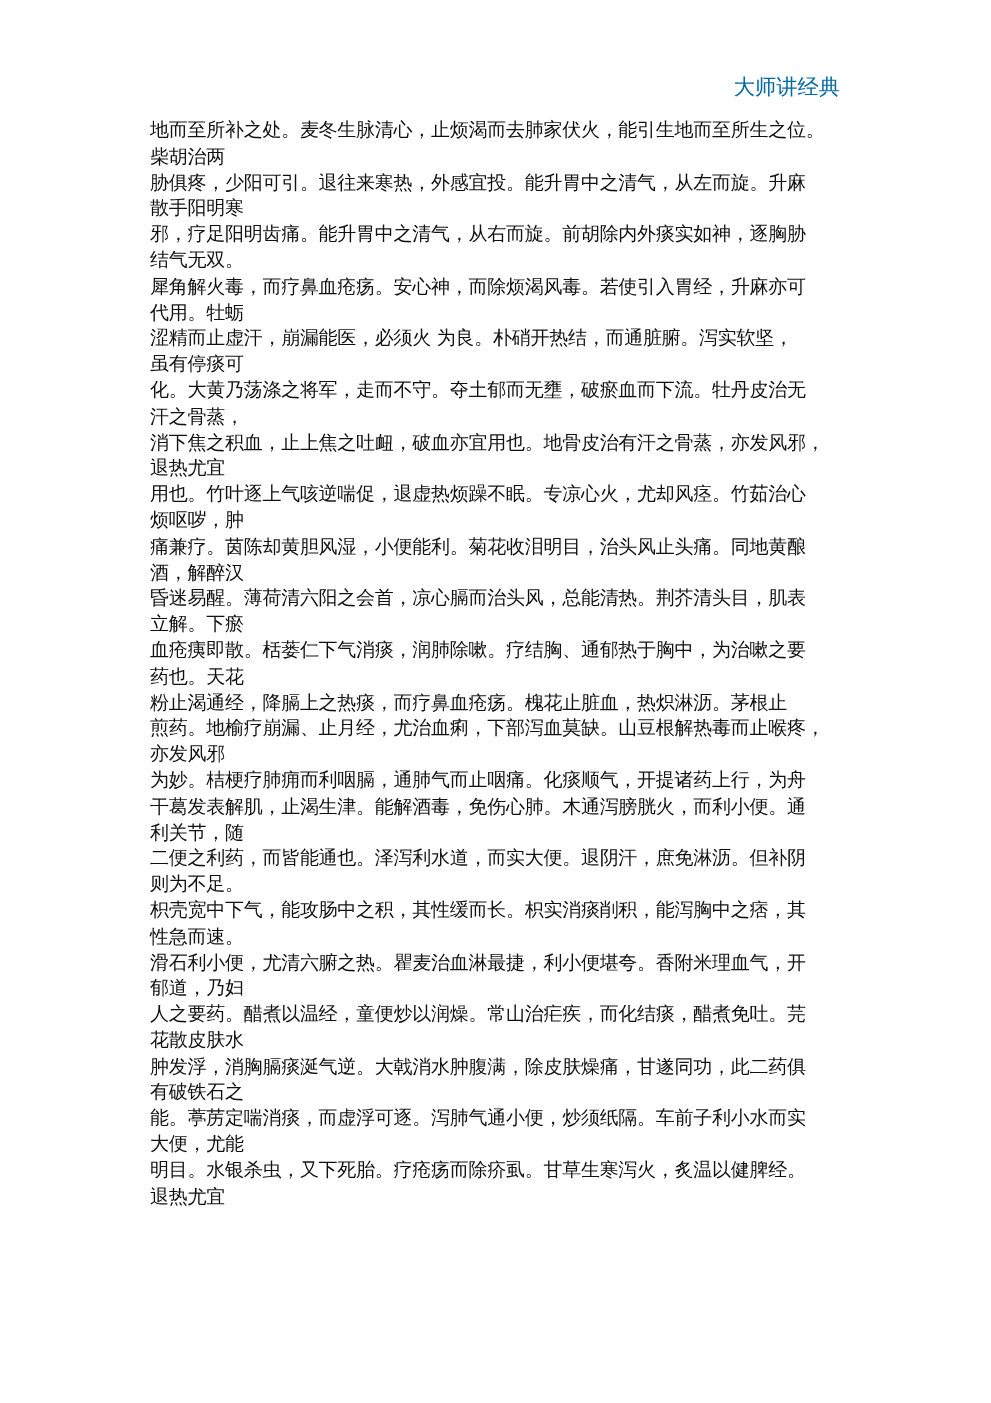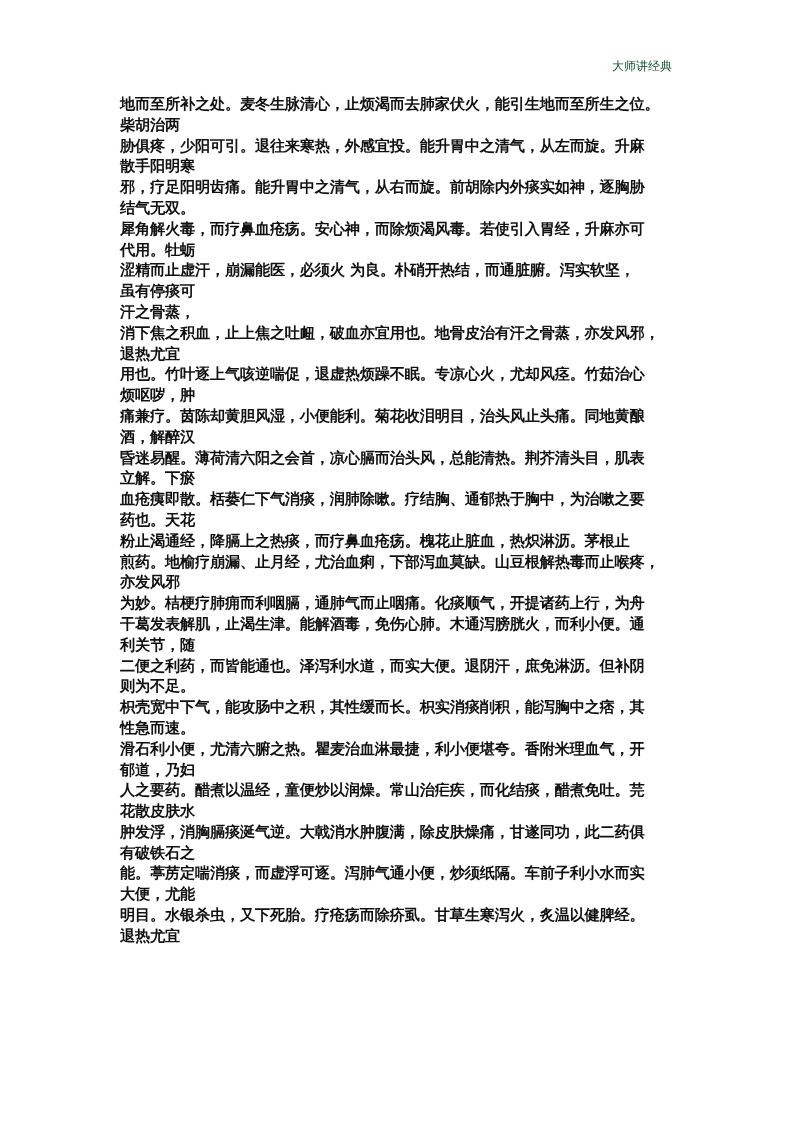--- a/index.html
+++ b/index.html
@@ -1,37 +1,38 @@
 <!DOCTYPE html>
 <html><head>
 <meta charset="utf-8">
 <style>
   html, body { margin: 0; padding: 0; background: #ffffff; }
   body { width: 793px; height: 1122px; position: relative; overflow: hidden;
          font-family: "DejaVu Serif", "Liberation Serif", serif; color: #111; }
-  .header { position: absolute; top: 58px; right: 121px; font-size: 12px; color: #14532d; }
-  .content { position: absolute; top: 94px; left: 120px; width: 560px; font-weight: bold; }
+  .header { position: absolute; top: 58px; right: 121px; font-size: 17px; color: #0369a1; }
+  .content { position: absolute; top: 94px; left: 120px; width: 560px; }
   .line { font-size: 15.2px; line-height: 20.8px; height: 20.8px; white-space: nowrap; letter-spacing: -0.2px; }
 </style>
 </head>
 <body>
 
 <div class="header">大师讲经典</div>
 
 <div class="content" id="content">
     <div class="line">地而至所补之处。麦冬生脉清心，止烦渴而去肺家伏火，能引生地而至所生之位。</div>
     <div class="line">柴胡治两</div>
     <div class="line">胁俱疼，少阳可引。退往来寒热，外感宜投。能升胃中之清气，从左而旋。升麻</div>
     <div class="line">散手阳明寒</div>
     <div class="line">邪，疗足阳明齿痛。能升胃中之清气，从右而旋。前胡除内外痰实如神，逐胸胁</div>
     <div class="line">结气无双。</div>
     <div class="line">犀角解火毒，而疗鼻血疮疡。安心神，而除烦渴风毒。若使引入胃经，升麻亦可</div>
     <div class="line">代用。牡蛎</div>
     <div class="line">涩精而止虚汗，崩漏能医，必须火 为良。朴硝开热结，而通脏腑。泻实软坚，</div>
     <div class="line">虽有停痰可</div>
+    <div class="line">化。大黄乃荡涤之将军，走而不守。夺土郁而无壅，破瘀血而下流。牡丹皮治无</div>
     <div class="line">汗之骨蒸，</div>
     <div class="line">消下焦之积血，止上焦之吐衄，破血亦宜用也。地骨皮治有汗之骨蒸，亦发风邪，</div>
     <div class="line">退热尤宜</div>
     <div class="line">用也。竹叶逐上气咳逆喘促，退虚热烦躁不眠。专凉心火，尤却风痉。竹茹治心</div>
     <div class="line">烦呕哕，肿</div>
     <div class="line">痛兼疗。茵陈却黄胆风湿，小便能利。菊花收泪明目，治头风止头痛。同地黄酿</div>
     <div class="line">酒，解醉汉</div>
     <div class="line">昏迷易醒。薄荷清六阳之会首，凉心膈而治头风，总能清热。荆芥清头目，肌表</div>
     <div class="line">立解。下瘀</div>
     <div class="line">血疮痍即散。栝蒌仁下气消痰，润肺除嗽。疗结胸、通郁热于胸中，为治嗽之要</div>

